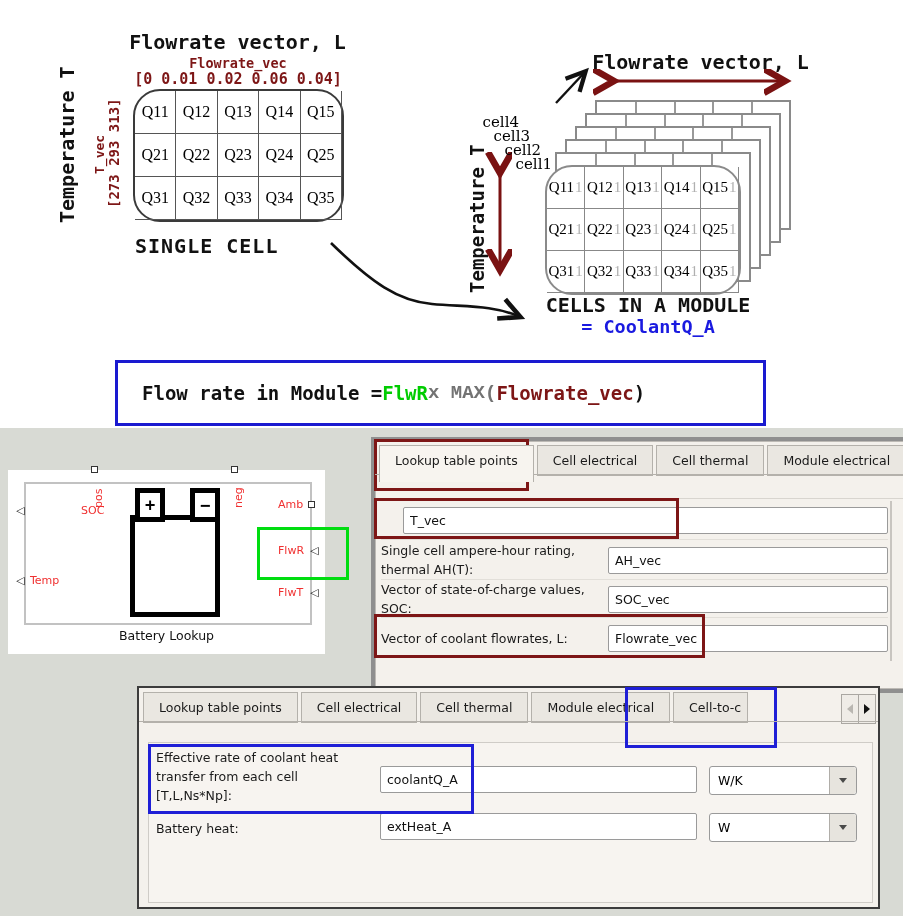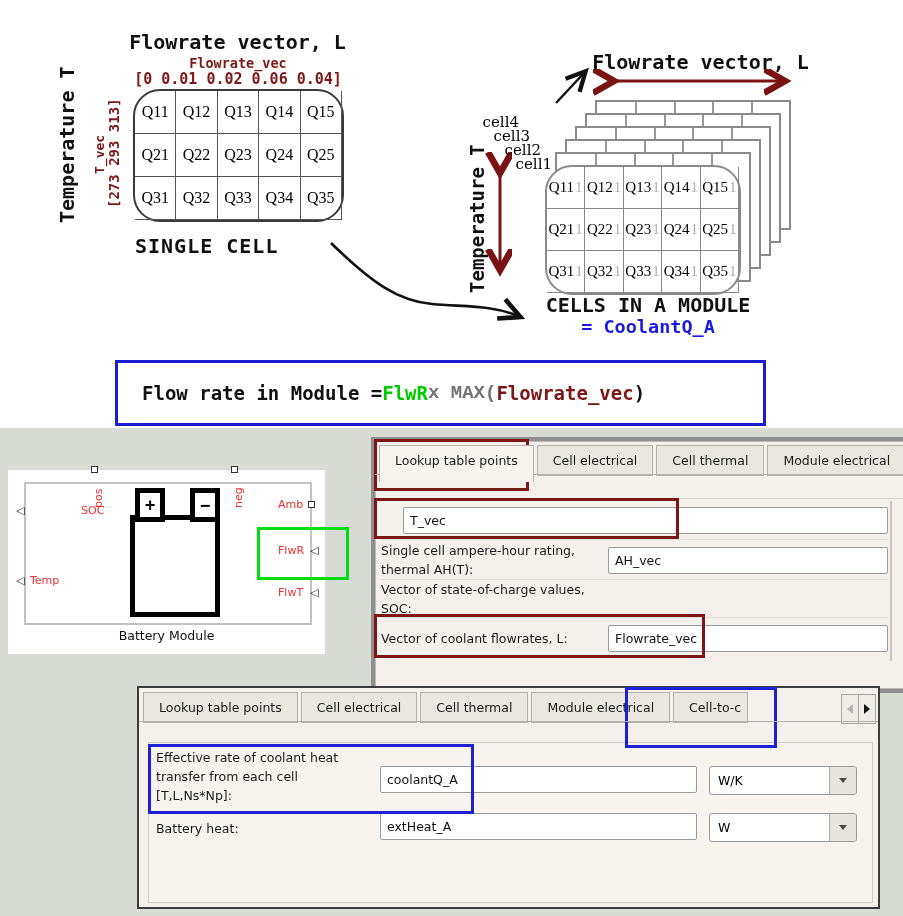--- a/index.html
+++ b/index.html
@@ -253,21 +253,21 @@
     <div class="portlbl" style="left:34px;top:34px;margin-left:39px;">SOC</div>
     <div class="ptri" style="left:8px;top:36px;">◁</div>
     <div class="portlbl" style="left:22px;top:104px;">Temp</div>
     <div class="ptri" style="left:8px;top:106px;">◁</div>
     <div class="portlbl" style="left:270px;top:28px;">Amb</div>
     <div class="psq" style="left:300px;top:31px;"></div>
     <div class="portlbl" style="left:270px;top:74px;">FlwR</div>
     <div class="ptri" style="left:302px;top:76px;">◁</div>
     <div class="portlbl" style="left:270px;top:116px;">FlwT</div>
     <div class="ptri" style="left:302px;top:118px;">◁</div>
-    <div id="bat-caption">Battery Module</div>
+    <div id="bat-caption">Battery Lookup</div>
   </div>
 
   <div class="annot greenbox" style="left:257px;top:527px;width:86px;height:47px;"></div>
 
   <div class="abs dialog" id="dlg1">
     <div class="tabbar" id="dlg1-tabs">
         <div class="tab active">Lookup table points</div>
         <div class="tab">Cell electrical</div>
         <div class="tab">Cell thermal</div>
         <div class="tab">Module electrical</div>
@@ -277,20 +277,21 @@
     <div id="dlg1-rows">
         <div class="frow" style="left: 6px; top: 60px; width: 507px; height: 38px;">
           <input class="finput" readonly="" value="T_vec" style="flex: 1 1 0%; margin-left: 22px;">
         </div>
         <div class="frow" style="left: 6px; top: 98px; width: 507px; height: 40px; border-top: 1px solid rgb(226, 223, 217);">
           <div class="flabel" style="width: 205px; flex: 0 0 205px;">Single cell ampere-hour rating, thermal AH(T):</div>
           <input class="finput" readonly="" value="AH_vec" style="flex: 1 1 0%; margin-left: 22px;">
         </div>
         <div class="frow" style="left: 6px; top: 138px; width: 507px; height: 38px; border-top: 1px solid rgb(226, 223, 217);">
           <div class="flabel" style="width: 205px; flex: 0 0 205px;">Vector of state-of-charge values, SOC:</div>
+          <input class="finput" readonly="" value="SOC_vec" style="flex: 1 1 0%; margin-left: 22px;">
         </div>
         <div class="frow" style="left: 6px; top: 176px; width: 507px; height: 40px; border-top: 1px solid rgb(226, 223, 217);">
           <div class="flabel" style="width: 205px; flex: 0 0 205px;">Vector of coolant flowrates, L:</div>
           <input class="finput" readonly="" value="Flowrate_vec" style="flex: 1 1 0%; margin-left: 22px;">
         </div>
       </div>
     <div style="position:absolute;left:515px;top:60px;width:2px;height:160px;background:#c8c5c0;"></div>
   </div>
 
   <div class="annot maroonbox" style="left:374px;top:439px;width:149px;height:46px;"></div>

